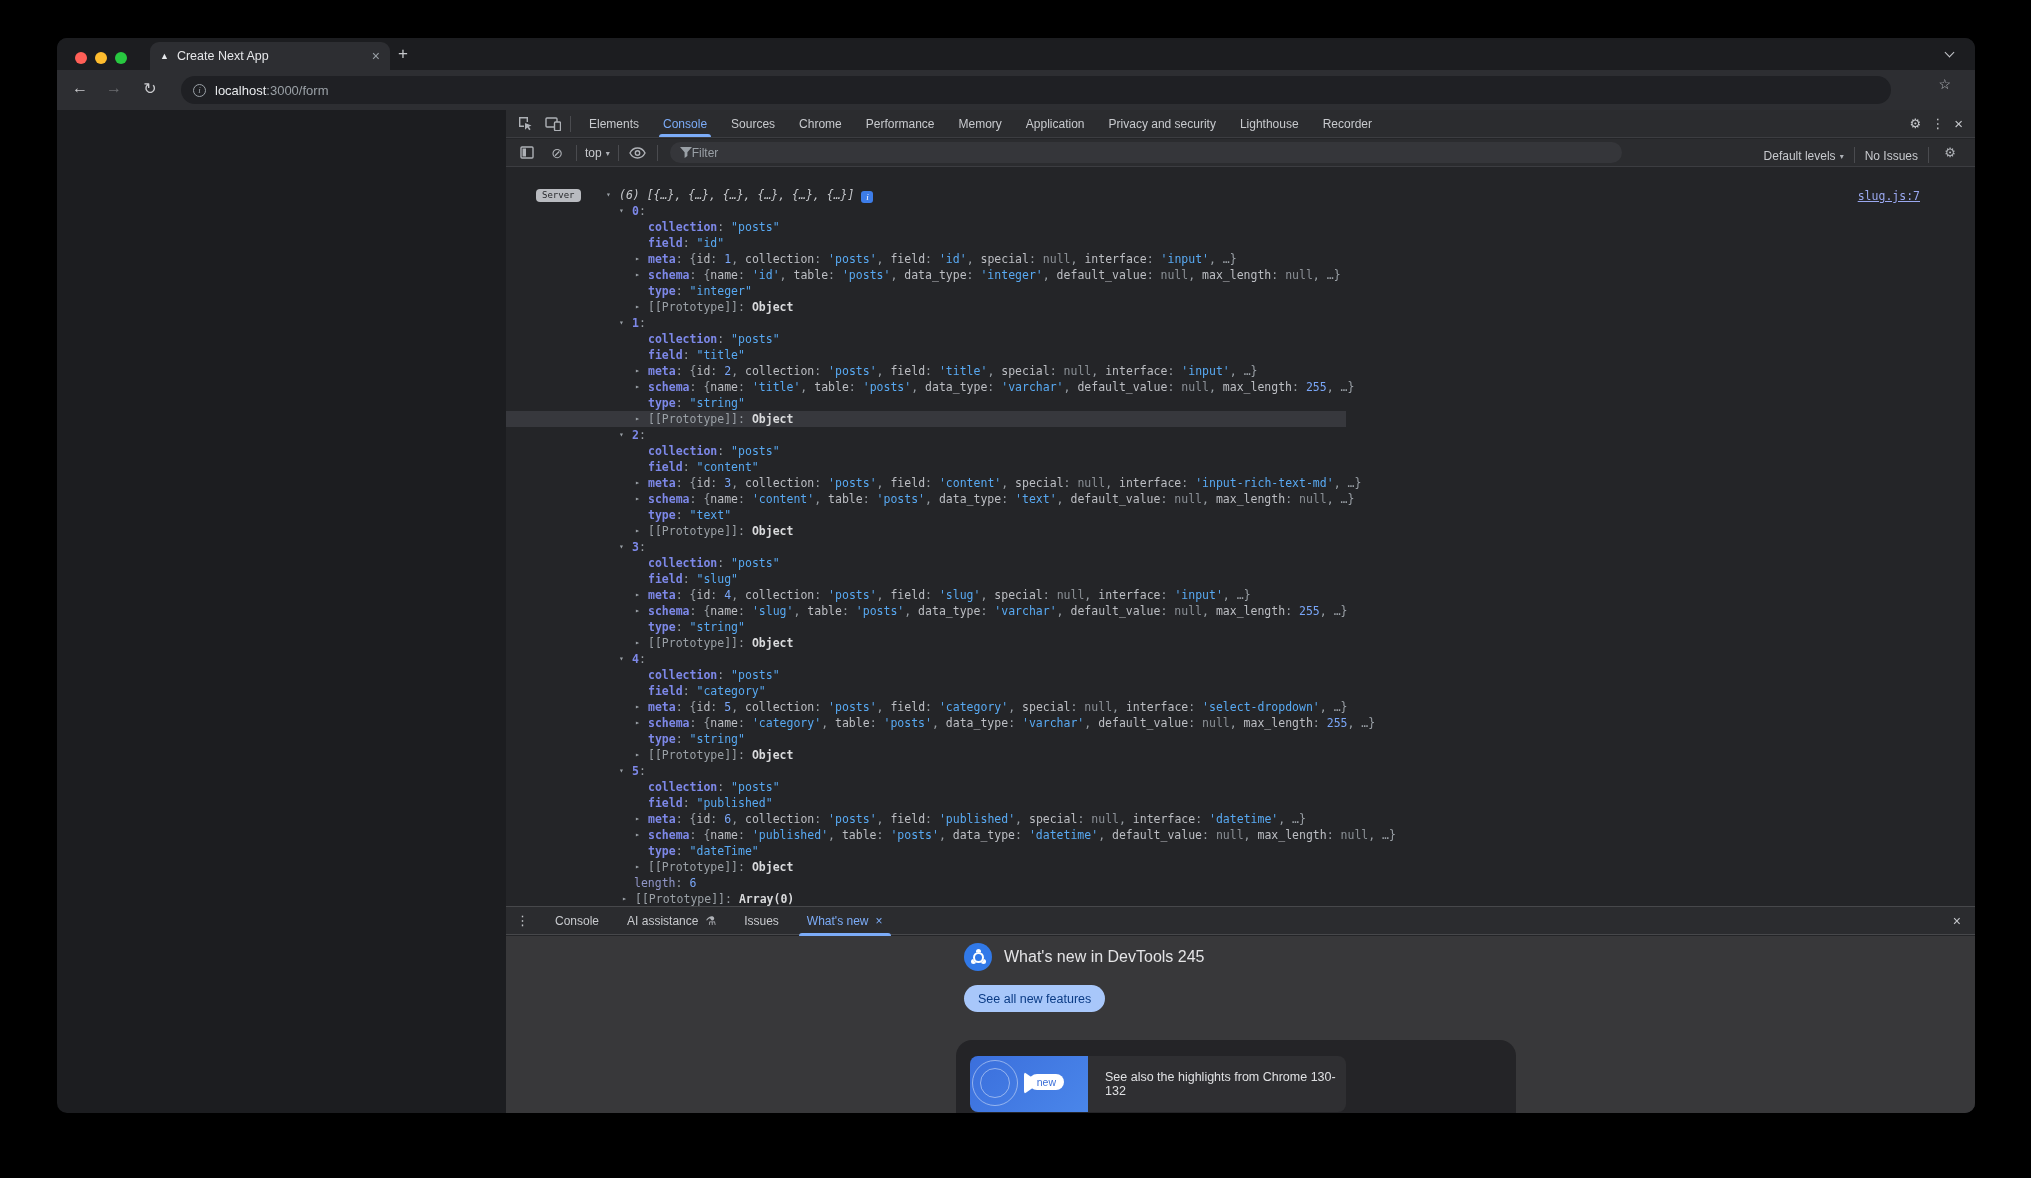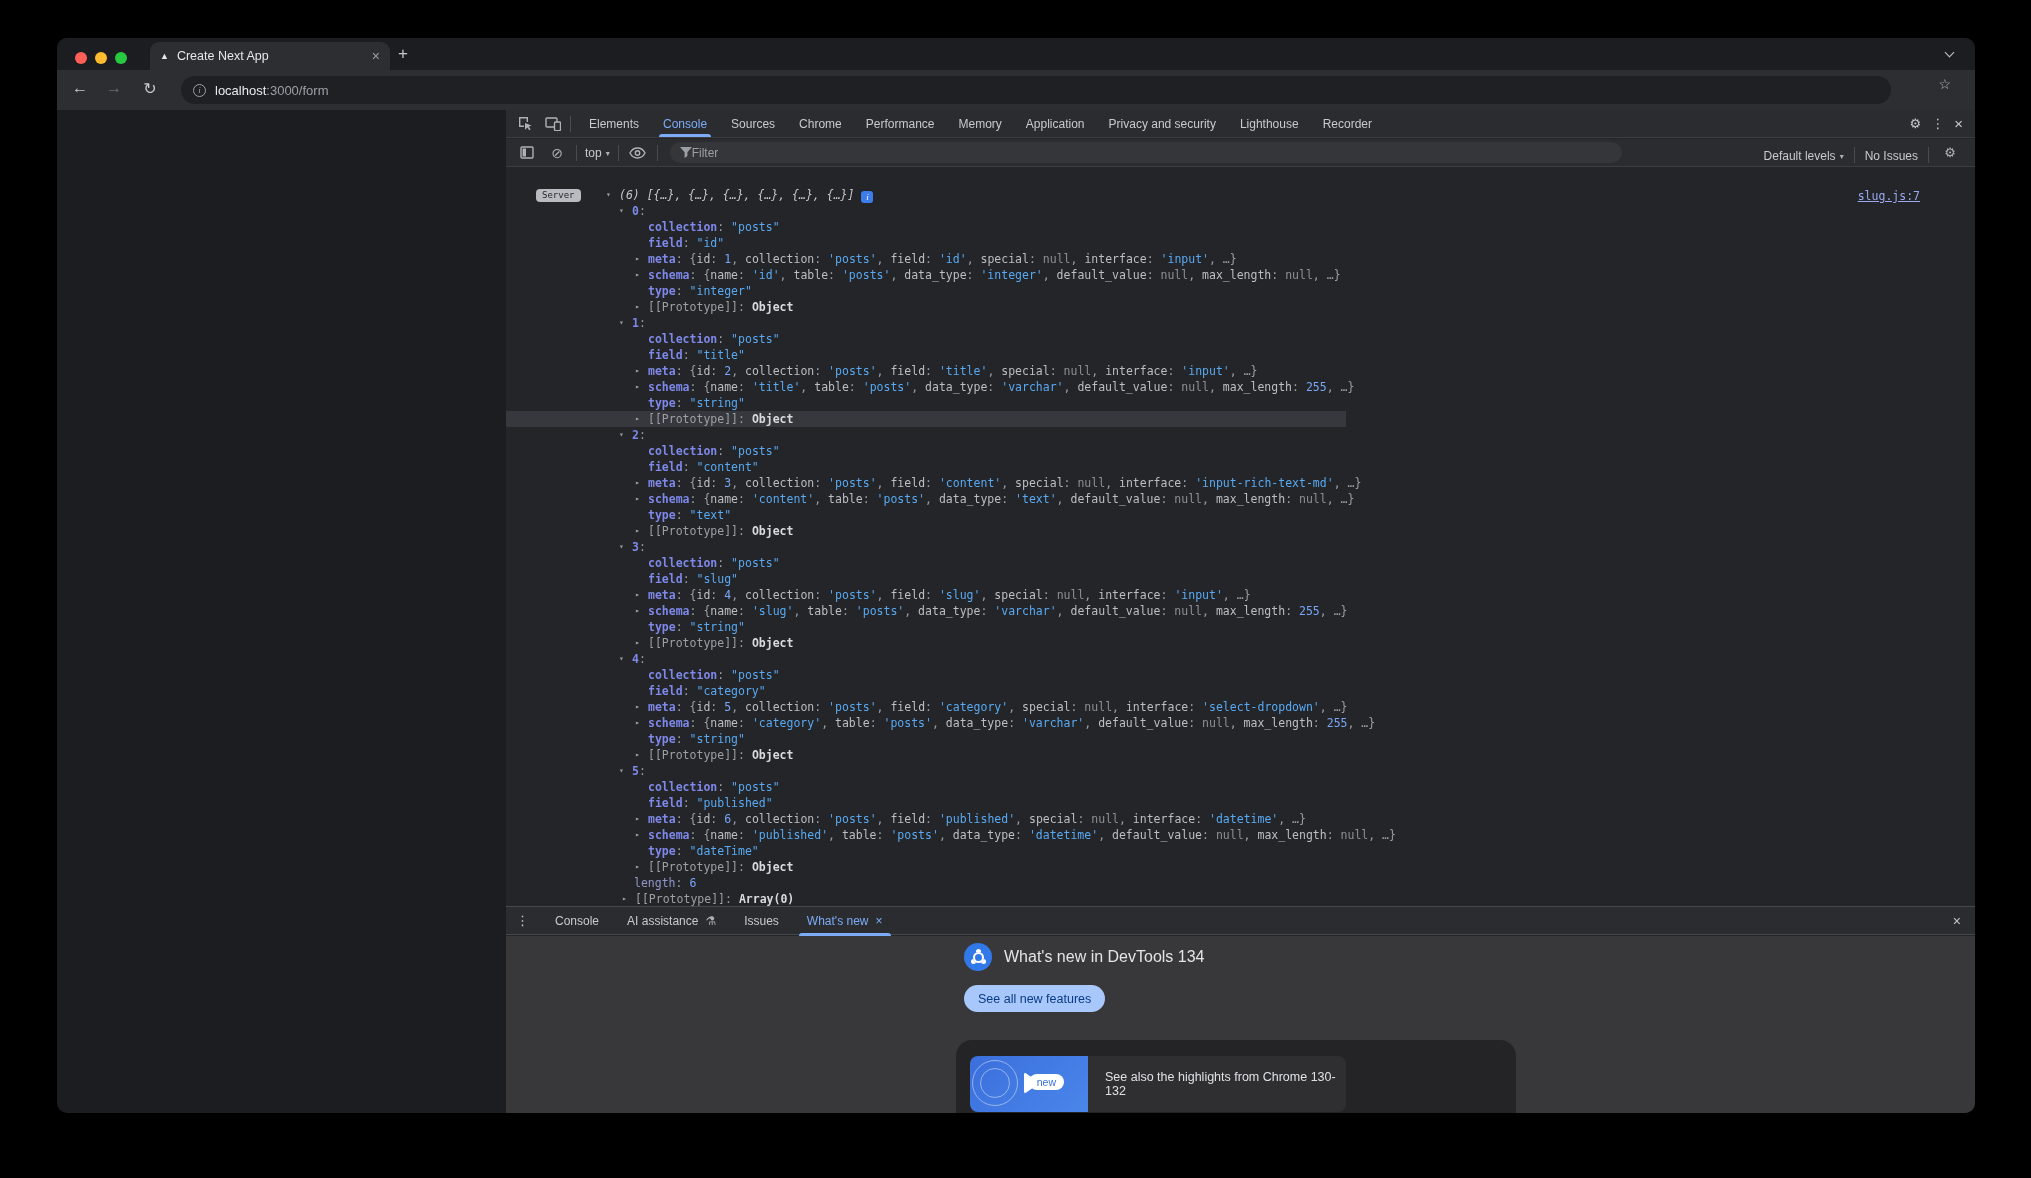--- a/index.html
+++ b/index.html
@@ -284,21 +284,21 @@
             <span class="underline"></span>
           </div>
         </div>
       <span class="dr-close">×</span>
     </div>
 
     <div class="whatsnew">
       <div class="wn-logo">
           <div class="wn-logo-inner"></div>
         </div>
-      <div class="wn-title">What's new in DevTools 134</div>
+      <div class="wn-title">What's new in DevTools 245</div>
       <div class="wn-btn">See all new features</div>
       <div class="wn-card">
         <div class="wn-row">
           <div class="wn-thumb">
             <span class="wn-ring" style="left:2px;top:4px;width:46px;height:46px"></span>
             <span class="wn-ring" style="left:10px;top:12px;width:30px;height:30px"></span>
             <span class="wn-play"></span>
             <span class="wn-new">new</span>
           </div>
           <div class="wn-strip">See also the highlights from Chrome 130-132</div>

